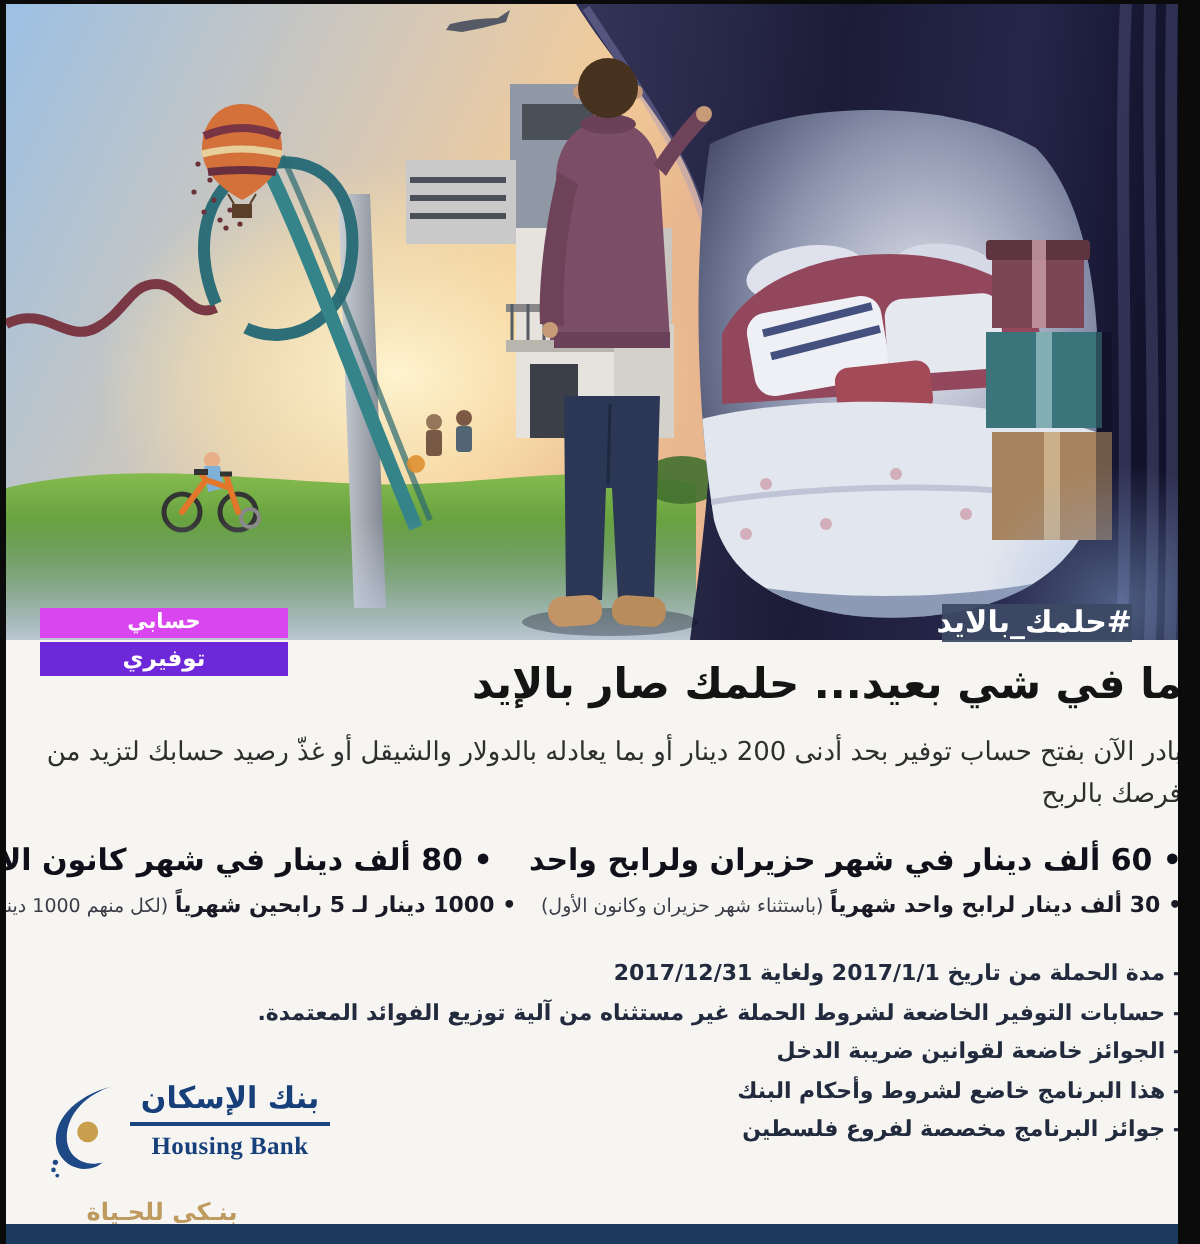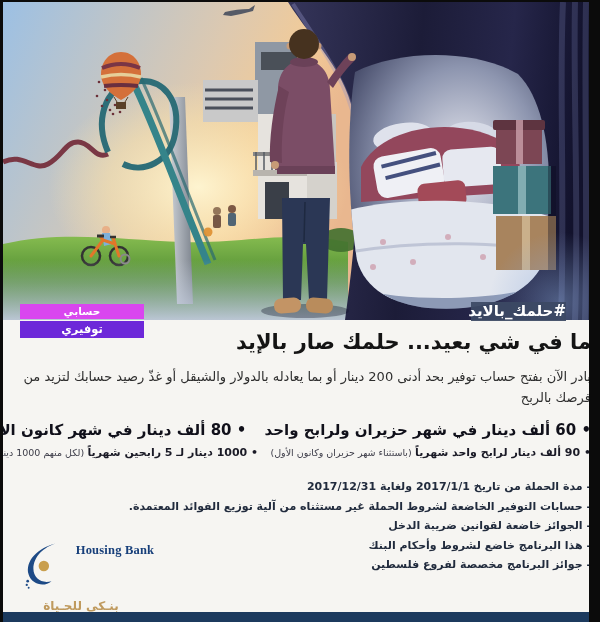--- a/index.html
+++ b/index.html
@@ -267,21 +267,21 @@
   <div class="lbl lbl-bottom">توفيري</div>
 
   <div class="content">
     <h1 class="headline">ما في شي بعيد... حلمك صار بالإيد</h1>
     <p class="bodytext">بادر الآن بفتح حساب توفير بحد أدنى 200 دينار أو بما يعادله بالدولار والشيقل أو غذّ رصيد حسابك لتزيد من فرصك بالربح</p>
     <p class="prizes-major">
       <span class="pm">• 60 ألف دينار في شهر حزيران ولرابح واحد</span>
       <span>• 80 ألف دينار في شهر كانون الأول ولرابح واحد</span>
     </p>
     <p class="prizes-minor">
-      <span class="pb">• 90 ألف دينار لرابح واحد شهرياً</span>
+      <span class="pb">• 30 ألف دينار لرابح واحد شهرياً</span>
       <span class="pn">(باستثناء شهر حزيران وكانون الأول)</span>
       <span class="pb">• 1000 دينار لـ 5 رابحين شهرياً</span>
       <span class="pn">(لكل منهم 1000 دينار)</span>
     </p>
     <ul class="terms">
       <li>- مدة الحملة من تاريخ 2017/1/1 ولغاية 2017/12/31</li>
       <li>- حسابات التوفير الخاضعة لشروط الحملة غير مستثناه من آلية توزيع الفوائد المعتمدة.</li>
       <li>- الجوائز خاضعة لقوانين ضريبة الدخل</li>
       <li>- هذا البرنامج خاضع لشروط وأحكام البنك</li>
       <li>- جوائز البرنامج مخصصة لفروع فلسطين</li>
@@ -291,20 +291,21 @@
   <div class="logo">
     <div class="logo-row">
       <svg class="logo-icon" viewBox="0 0 40 52">
         <path d="M36,3 C16,8 3,22 7,36 C10,46 23,50 31,43 C21,46 12,40 12,30 C12,17 23,7 36,3 Z" fill="#1d4a86"></path>
         <circle cx="23" cy="27" r="5.5" fill="#c99f4e"></circle>
         <circle cx="6" cy="43" r="1.4" fill="#1d4a86"></circle>
         <circle cx="5" cy="47" r="1.2" fill="#1d4a86"></circle>
         <circle cx="7" cy="50" r="1.0" fill="#1d4a86"></circle>
       </svg>
       <div class="logo-textcol">
+        <div class="logo-ar">بنك الإسكان</div>
         <div class="logo-en">Housing Bank</div>
       </div>
     </div>
     <div class="logo-tagline">بنـكي للحـياة</div>
   </div>
 
   <div class="footer-bar"></div>
   <div class="edge edge-l"></div>
   <div class="edge edge-t"></div>
   <div class="edge edge-r"></div>

